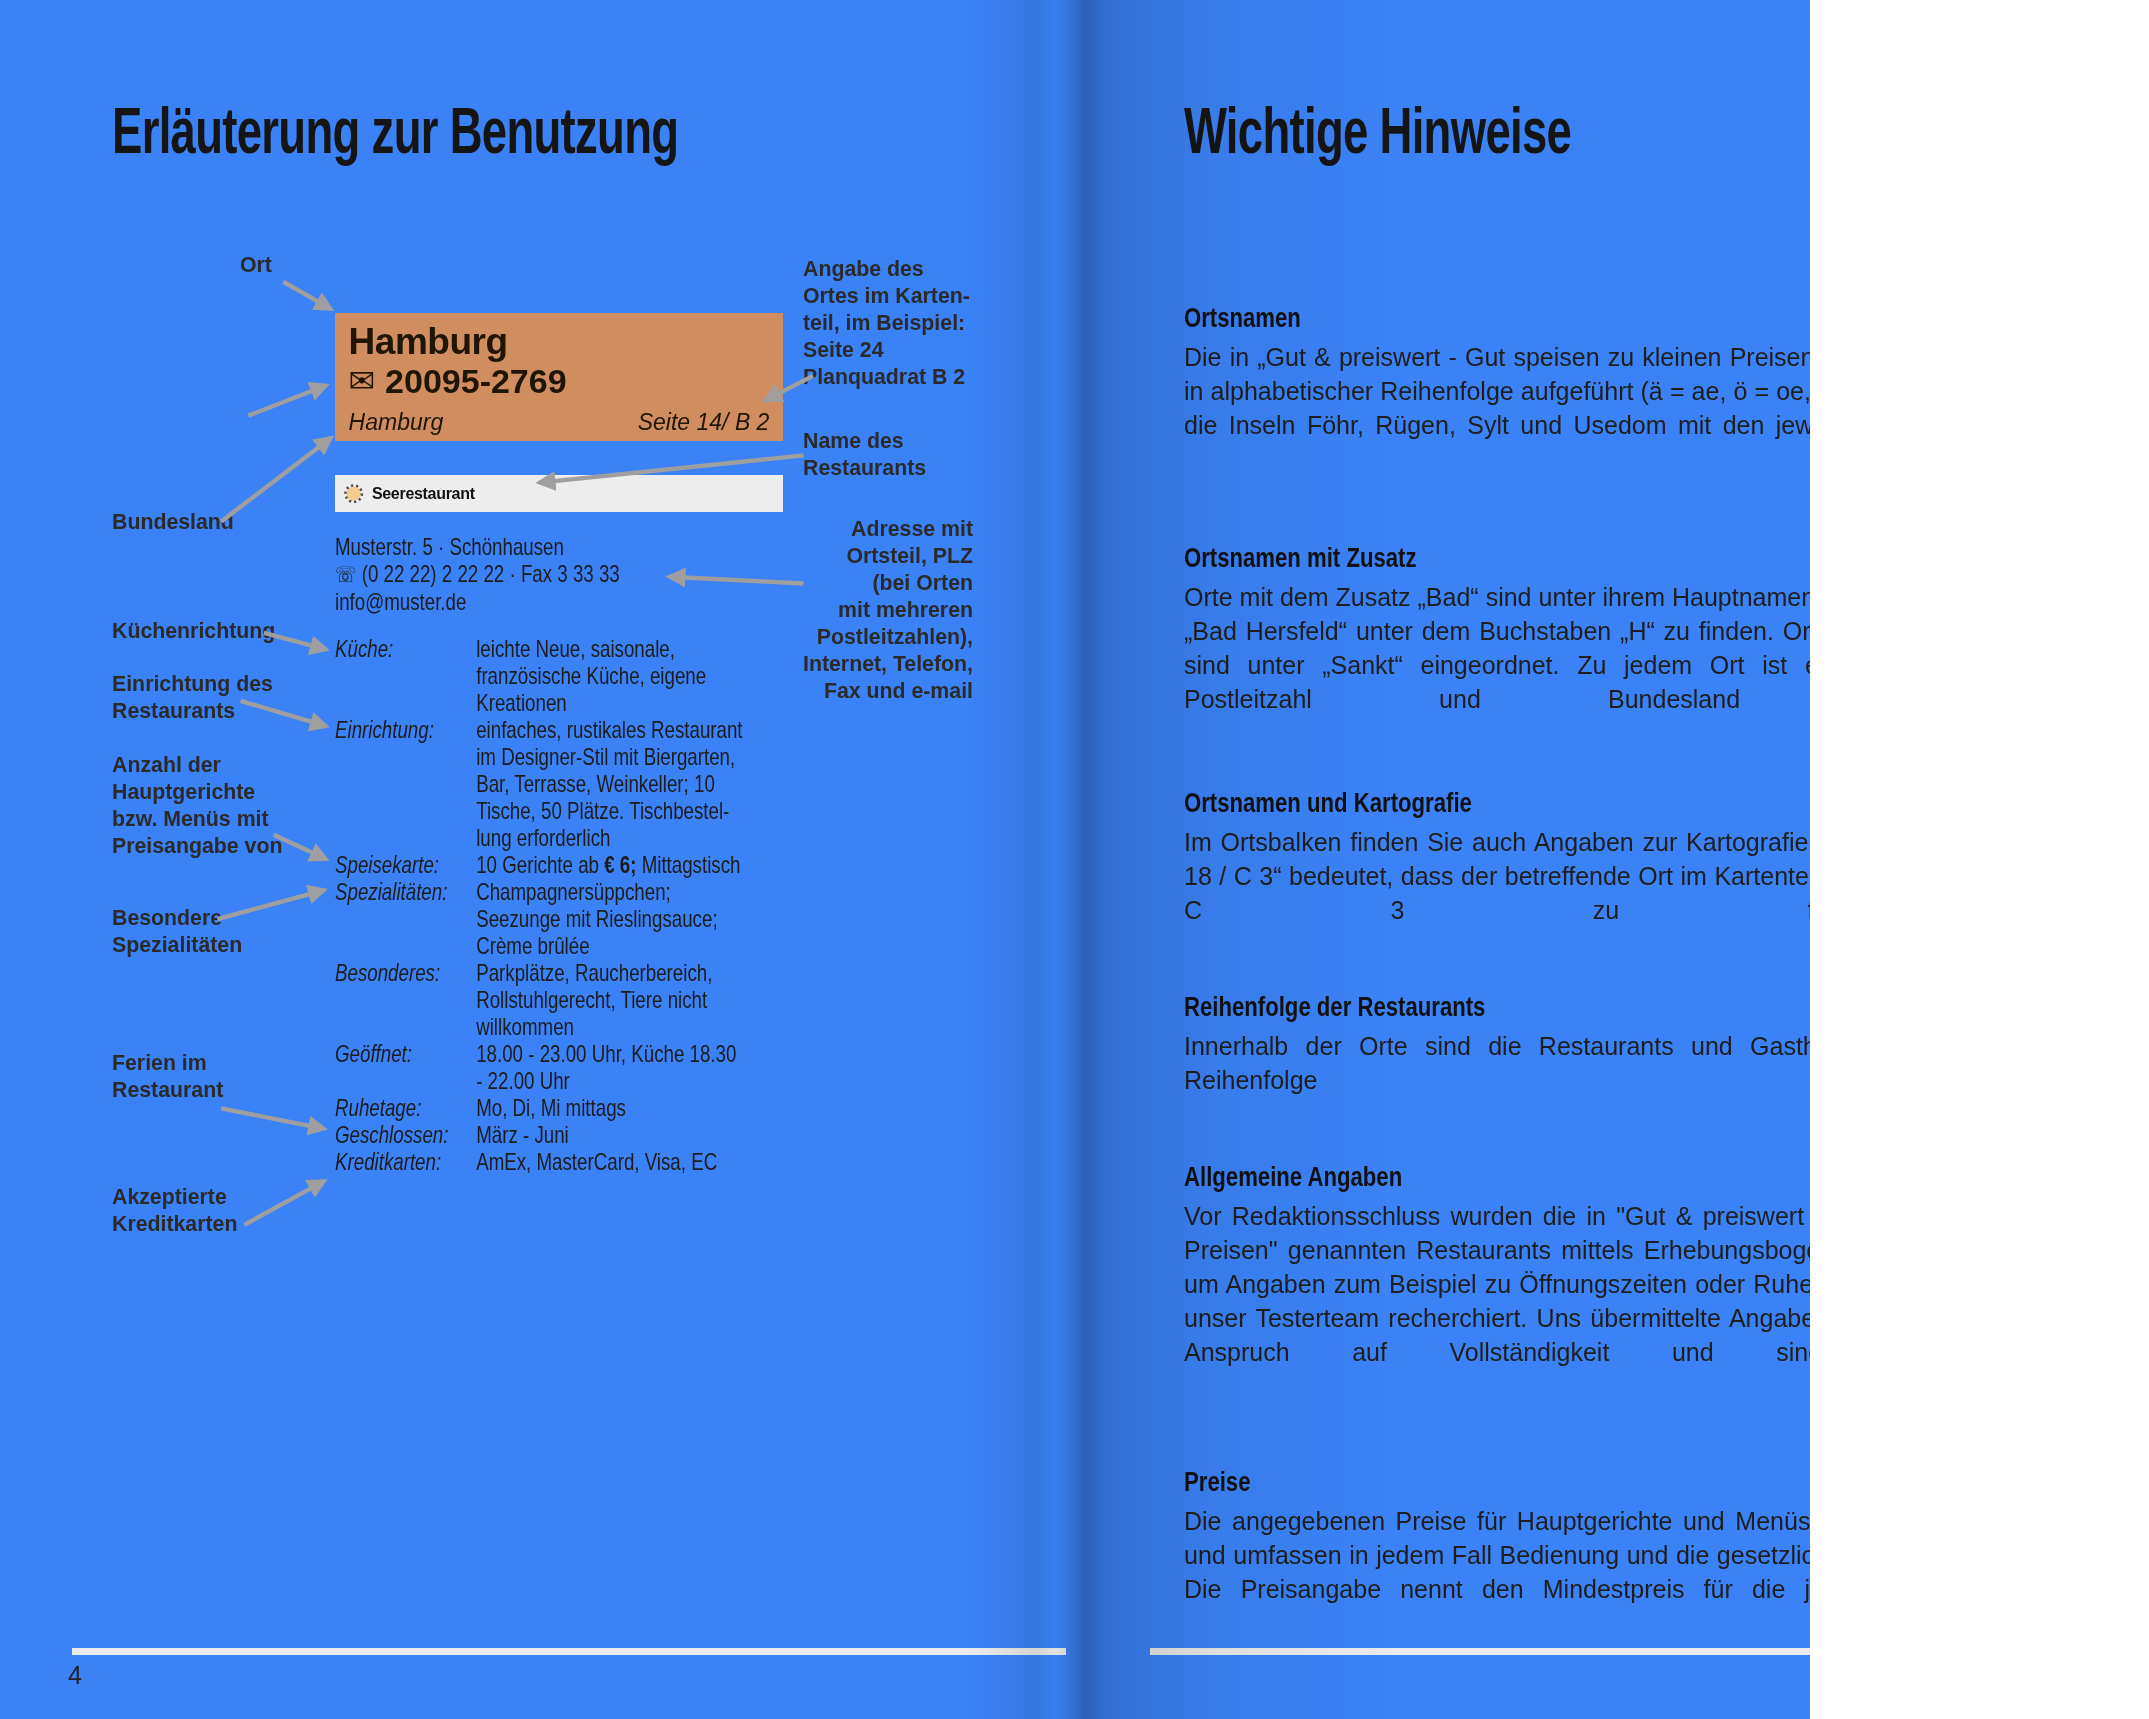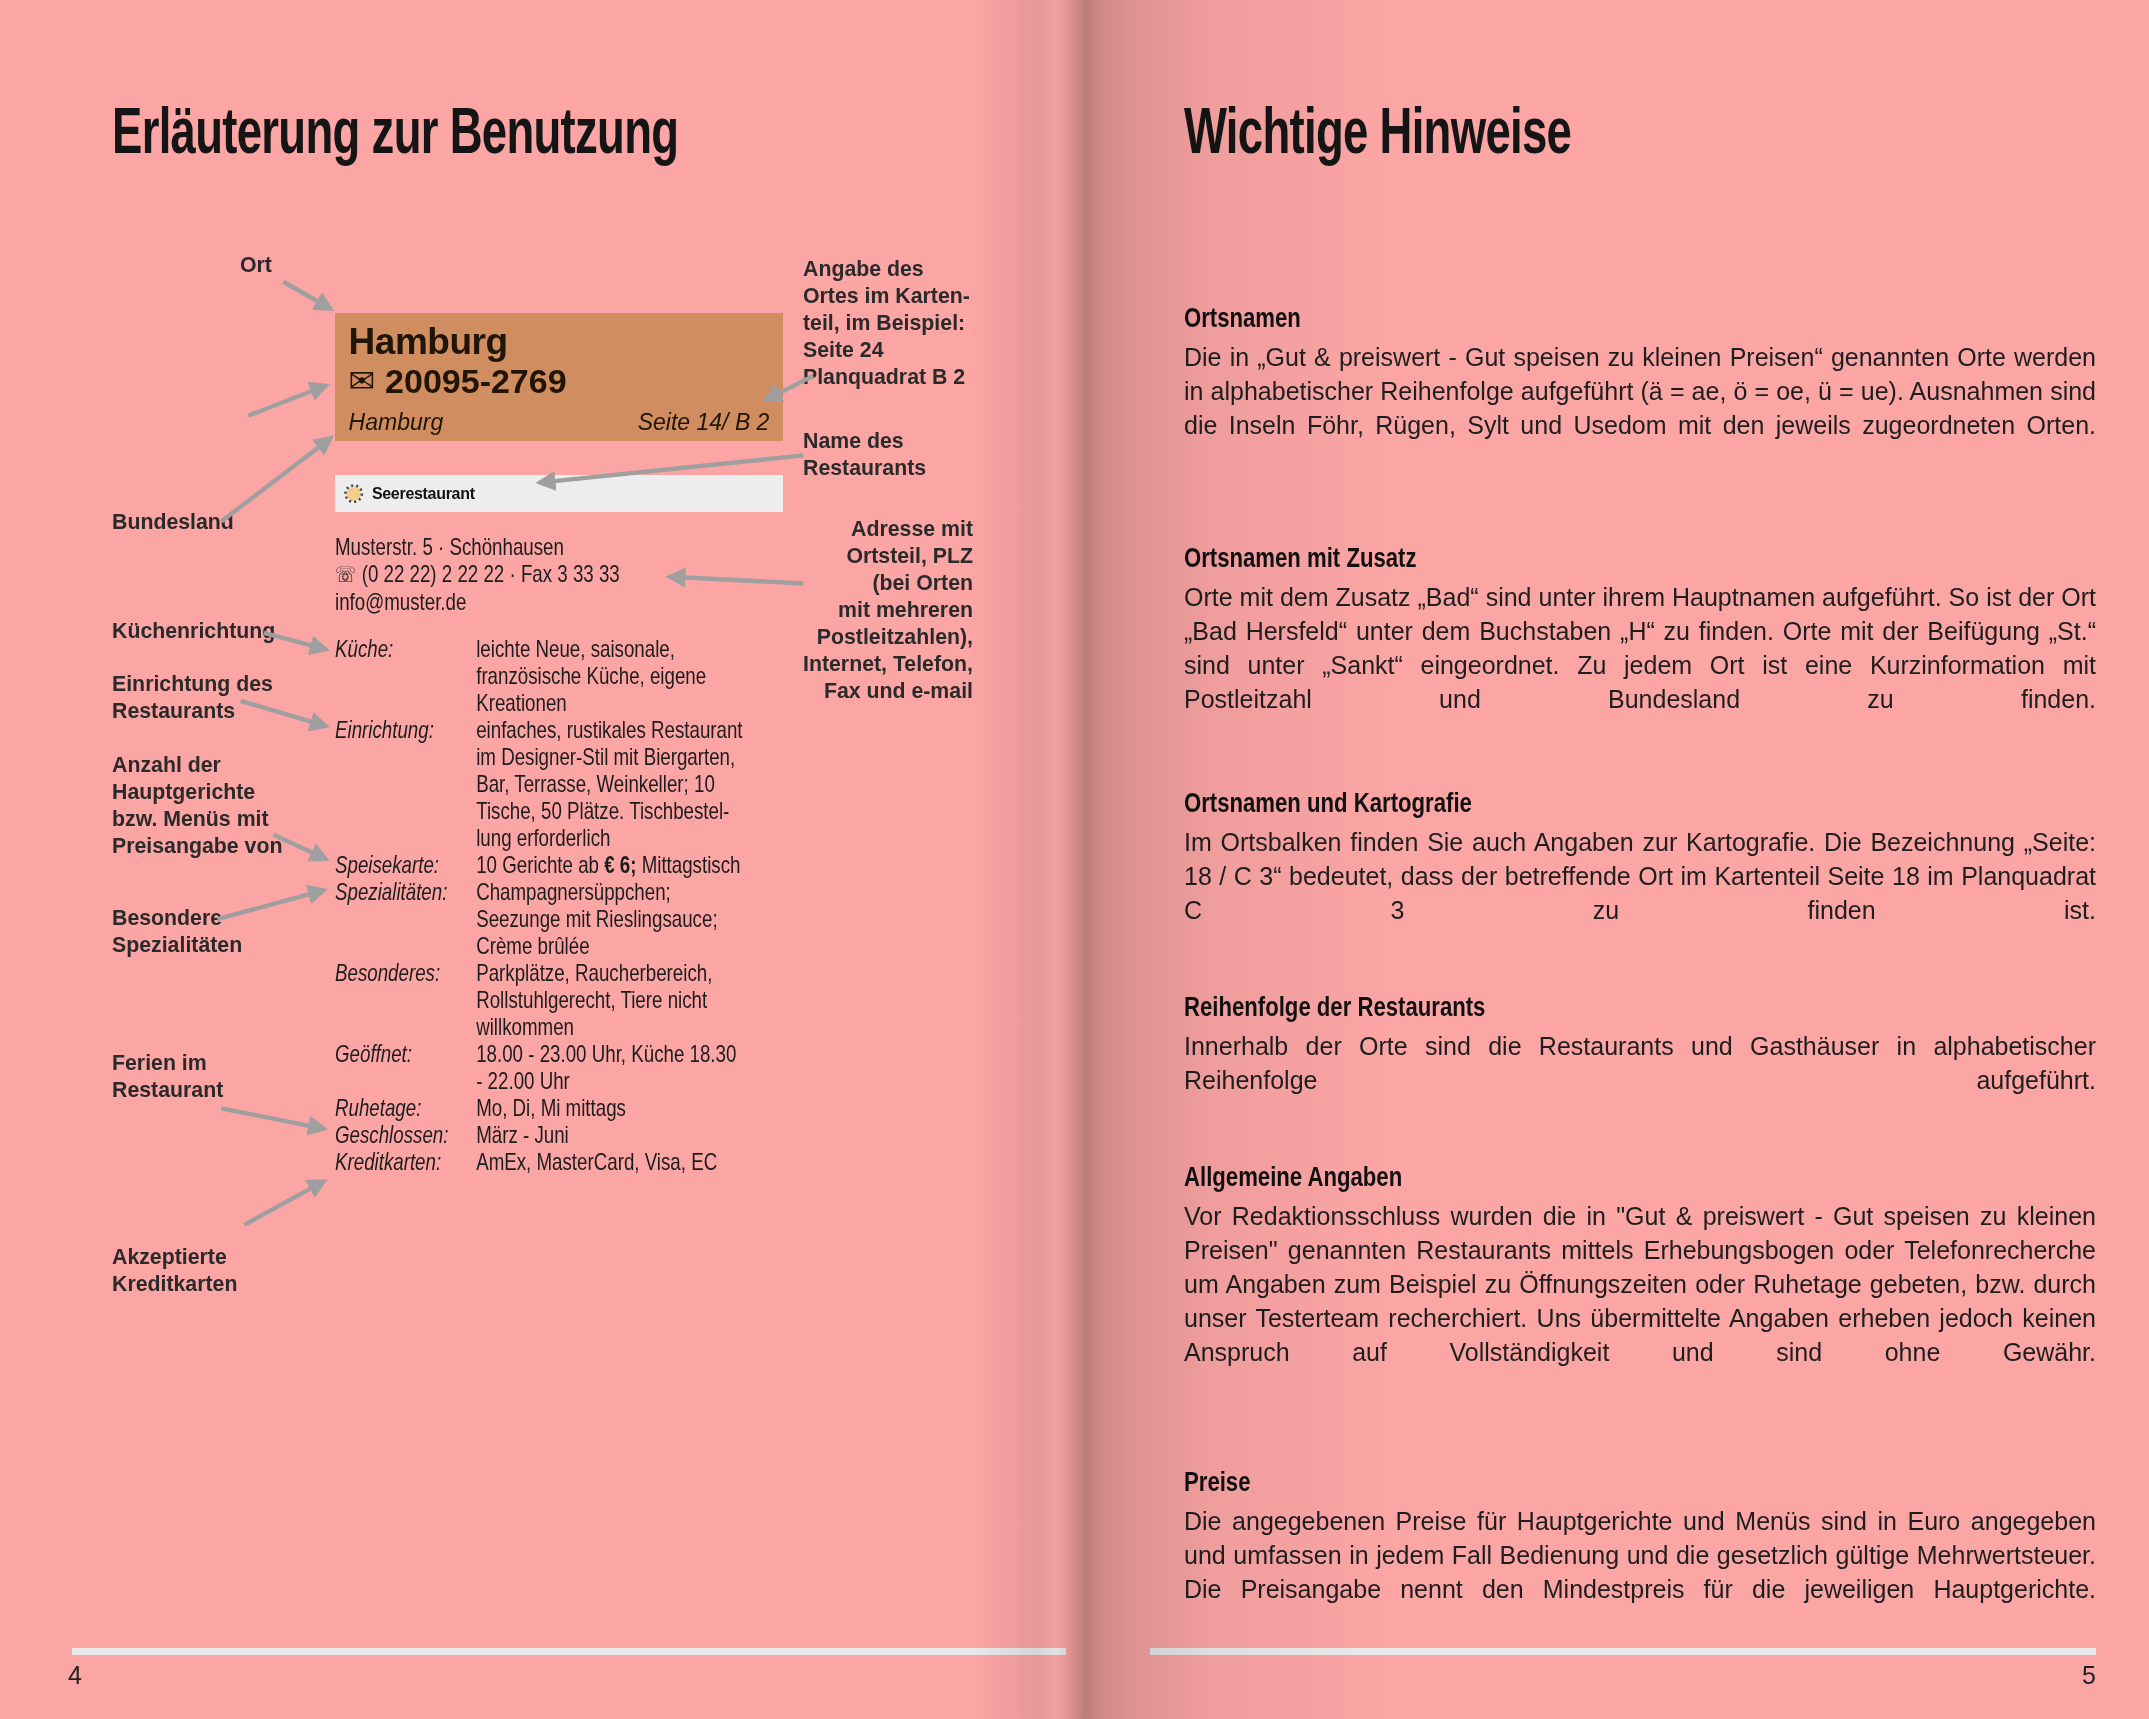--- a/index.html
+++ b/index.html
@@ -1,17 +1,17 @@
 <!DOCTYPE html>
 <html><head>
 <meta charset="utf-8">
 <style>
   html,body{margin:0;padding:0;background:#fff;}
   body{font-family:"Liberation Sans",sans-serif;color:#1c1c1c;}
-  .canvas{position:relative;width:2149px;height:1720px;background:#fca5a5;overflow:hidden;}
+  .canvas{position:relative;width:1810px;height:1720px;background:#3b82f6;overflow:hidden;}
 
   
   .gutter{position:absolute;left:970px;top:0;width:427px;height:100%;pointer-events:none;
     background:linear-gradient(90deg,
       rgba(0,0,0,0) 0%,
       rgba(0,0,0,0.09) 16%,
       rgba(0,0,0,0.03) 20%,
       rgba(0,0,0,0.10) 23%,
       rgba(0,0,0,0.25) 27%,
       rgba(0,0,0,0.17) 31%,
@@ -75,21 +75,21 @@
   <div class="anno" style="left:112px;top:671px;">Einrichtung des
 Restaurants</div>
   <div class="anno" style="left:112px;top:752px;">Anzahl der
 Hauptgerichte
 bzw. Menüs mit
 Preisangabe von</div>
   <div class="anno" style="left:112px;top:905px;">Besondere
 Spezialitäten</div>
   <div class="anno" style="left:112px;top:1034px;margin-top:16px;">Ferien im
 Restaurant</div>
-  <div class="anno" style="left:112px;top:1244px;">Akzeptierte
+  <div class="anno" style="left:112px;top:1184px;">Akzeptierte
 Kreditkarten</div>
 
   <div class="anno" style="left:803px;top:256px;">Angabe des
 Ortes im Karten-
 teil, im Beispiel:
 Seite 24
 Planquadrat B 2</div>
   <div class="anno" style="left:803px;top:428px;">Name des
 Restaurants</div>
   <div class="anno" style="left:803px;top:516px;text-align:right;">Adresse mit

